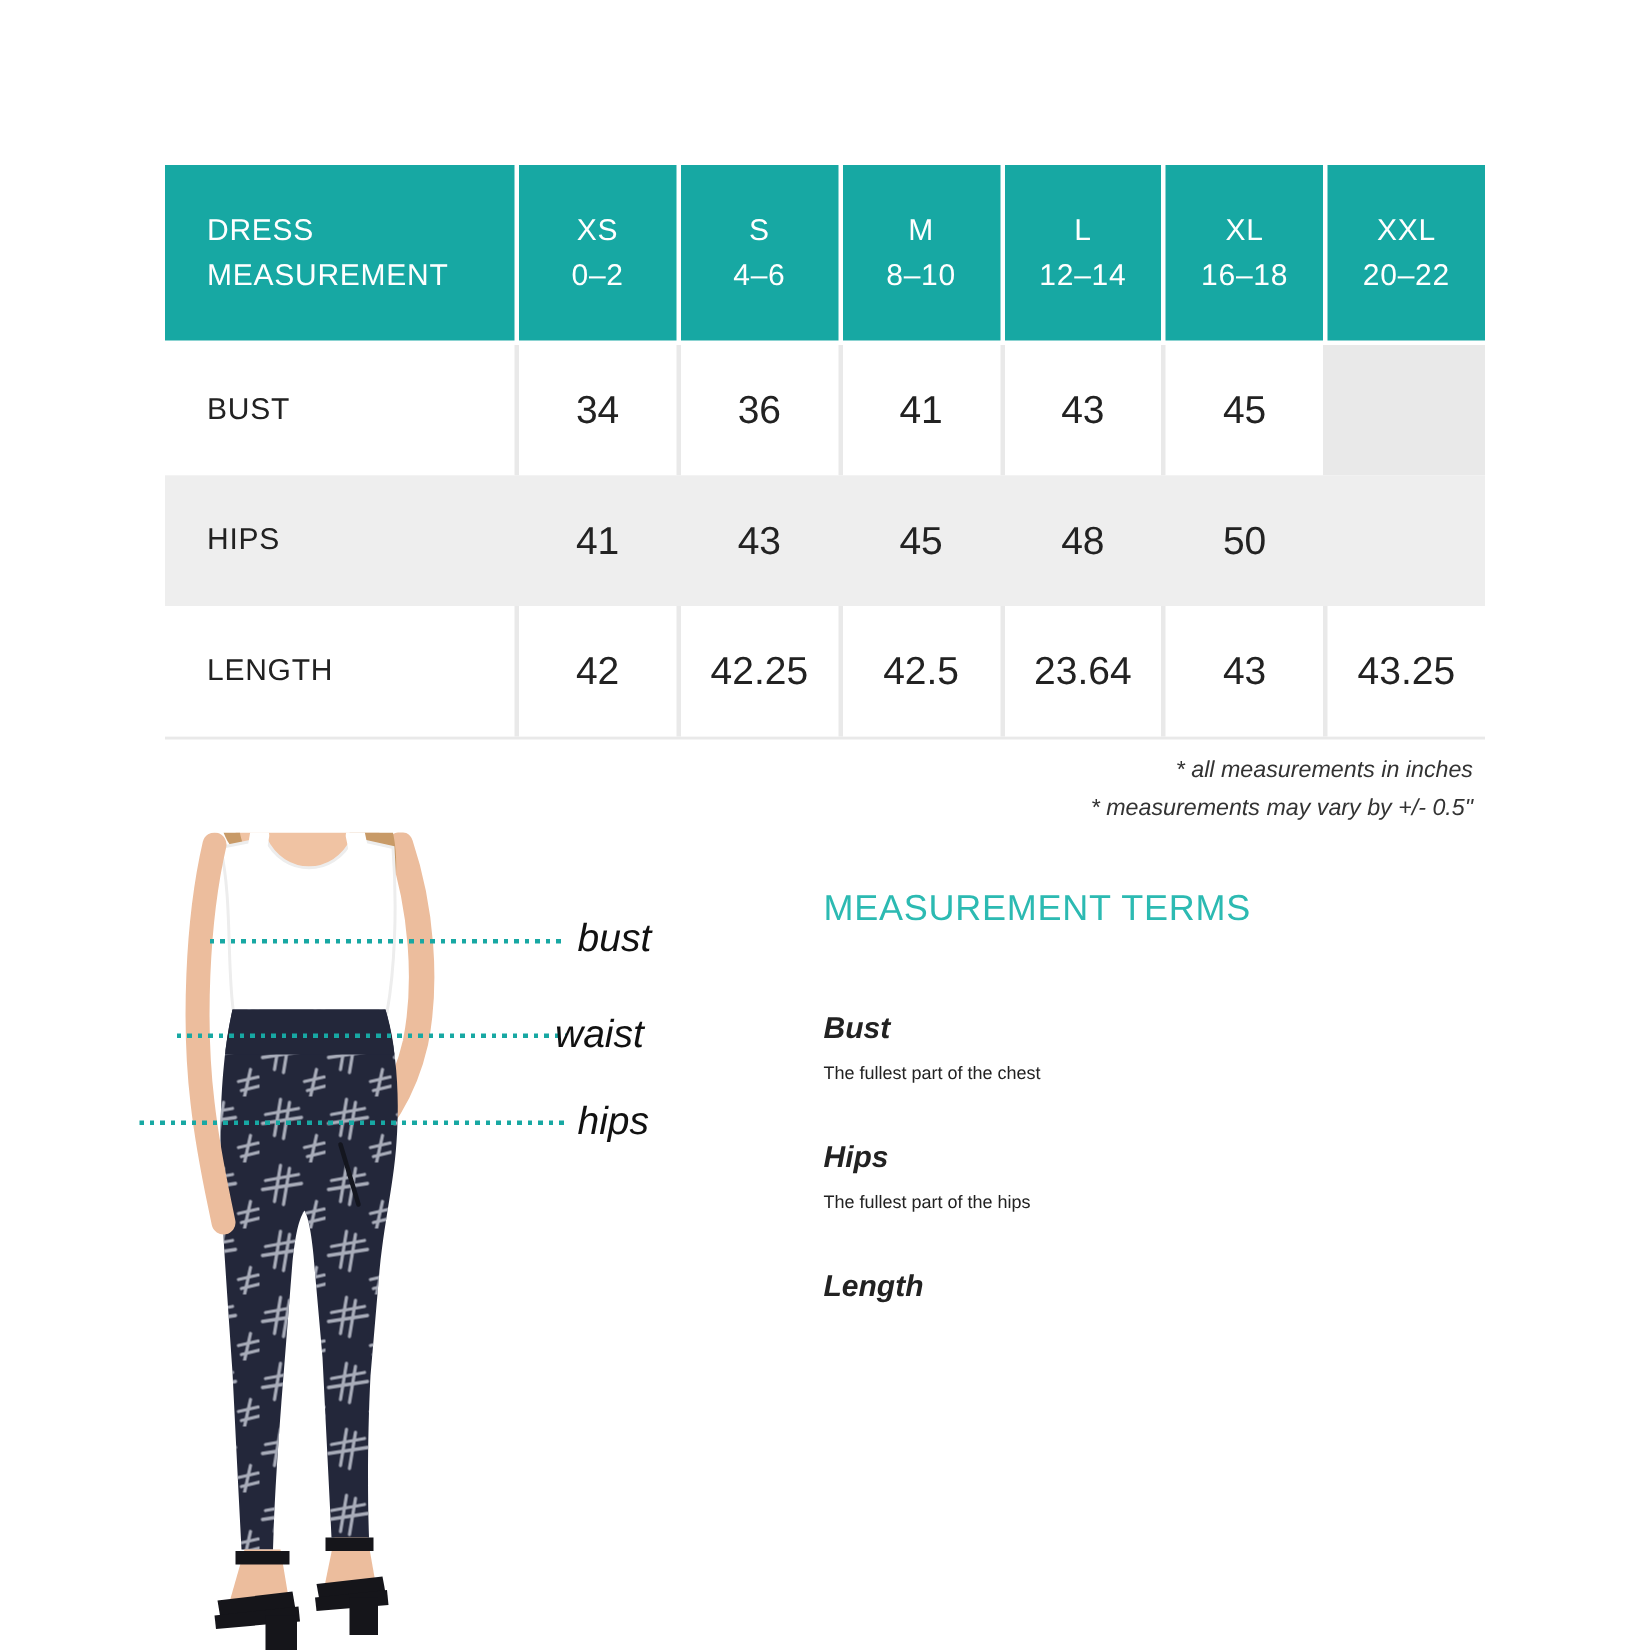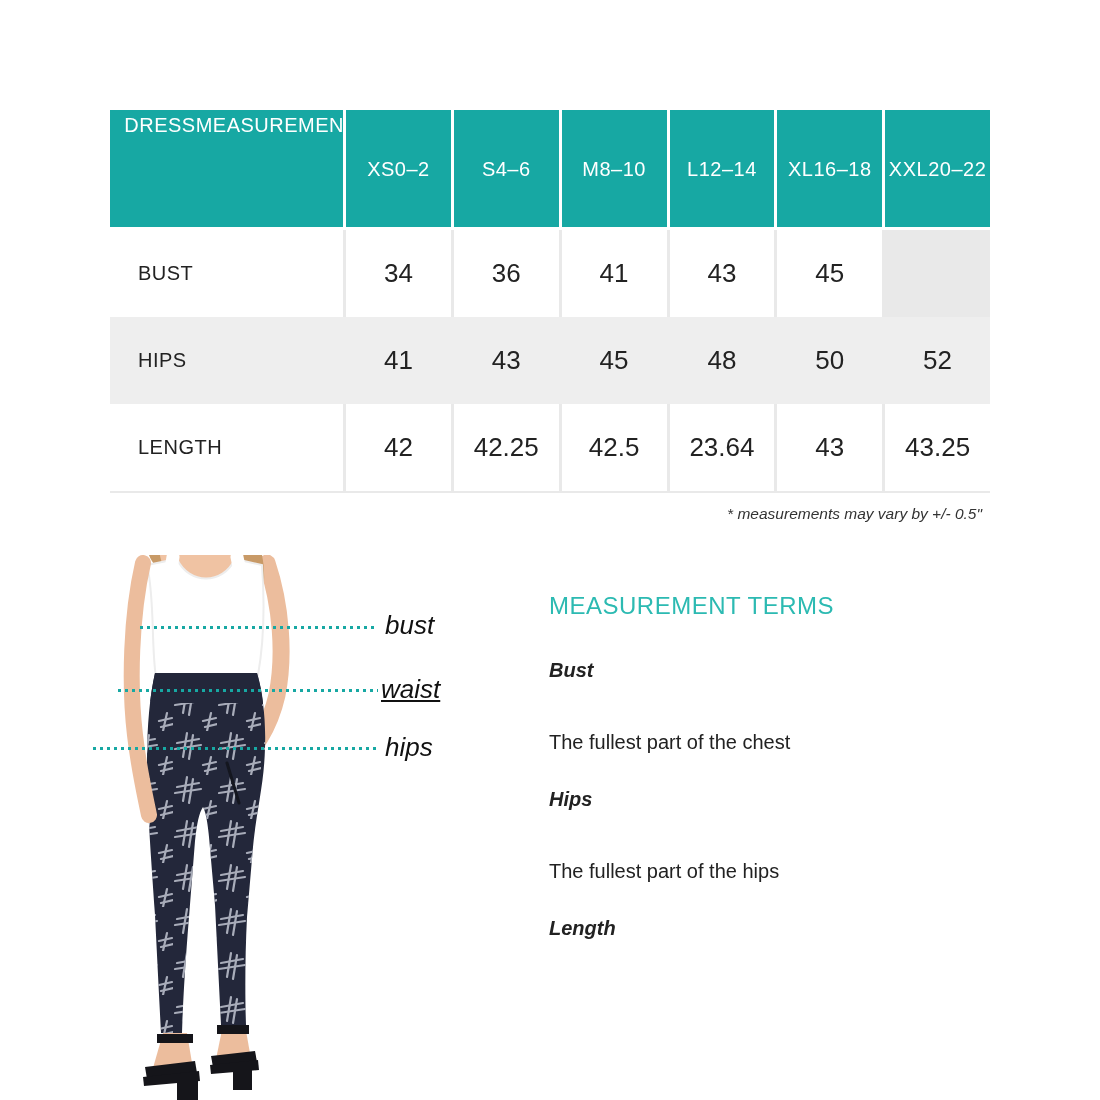--- a/index.html
+++ b/index.html
@@ -12,21 +12,21 @@
   *{margin:0;padding:0;box-sizing:border-box;}
   html,body{width:1100px;height:1100px;background:#ffffff;
     font-family:"Liberation Sans", sans-serif;color:var(--text);}
   body{position:relative;overflow:hidden;}
 
   
   .size-table{position:absolute;left:110px;top:110px;width:880px;}
   .t-header{display:grid;grid-template-columns:233px repeat(6,1fr);
     column-gap:3px;height:117px;background:#ffffff;margin-bottom:3px;}
   .t-header .cell{background:var(--teal);color:#ffffff;display:flex;
-    flex-direction:row;justify-content:center;align-items:center;
+    flex-direction:column;justify-content:center;align-items:center;
     font-size:20px;line-height:30px;letter-spacing:.5px;}
   .t-header .corner{align-items:flex-start;padding-left:28px;}
   .t-row{display:grid;grid-template-columns:233px repeat(6,1fr);
     column-gap:3px;height:87px;background:var(--grid);}
   .t-row .cell{background:#ffffff;display:flex;align-items:center;
     justify-content:center;font-size:26px;}
   .t-row .rowlabel{justify-content:flex-start;padding-left:28px;
     font-size:20px;letter-spacing:.5px;}
   .t-row.alt{background:var(--row-alt);}
   .t-row.alt .cell{background:var(--row-alt);}
@@ -40,30 +40,30 @@
 
   .measure-line{position:absolute;height:3px;
     background:repeating-linear-gradient(to right,var(--teal) 0 3px,transparent 3px 7px);}
   #bust-line{left:140px;top:626px;width:238px;}
   #waist-line{left:118px;top:689px;width:260px;}
   #hips-line{left:93px;top:747px;width:285px;}
 
   .measure-label{position:absolute;font-style:italic;font-size:26px;
     line-height:32px;color:#111;}
   #bust-label{left:385px;top:609px;}
-  #waist-label{left:381px;top:673px;text-decoration:underline;}
+  #waist-label{left:370px;top:673px;}
   #hips-label{left:385px;top:731px;}
 
   
   .terms{position:absolute;left:549px;top:592px;width:480px;}
   .terms h2{color:var(--teal-heading);font-size:24px;font-weight:400;
-    letter-spacing:.5px;margin-bottom:36px;}
+    letter-spacing:.5px;margin-bottom:52px;}
   .term-group{margin-bottom:28px;}
   .term-name{font-size:20px;font-weight:bold;font-style:italic;line-height:29px;}
-  .term-def{font-size:20px;line-height:29px;margin-top:43px;}
+  .term-def{font-size:12px;line-height:29px;}
 </style>
 </head>
 <body>
 
 <div class="size-table">
   <div class="t-header">
     <div class="cell corner">
       <span>DRESS</span>
       <span>MEASUREMENT</span>
     </div>
@@ -102,36 +102,36 @@
     <div class="cell">45</div>
   </div>
 
   <div class="t-row alt">
     <div class="cell rowlabel">HIPS</div>
     <div class="cell">41</div>
     <div class="cell">43</div>
     <div class="cell">45</div>
     <div class="cell">48</div>
     <div class="cell">50</div>
-    <div class="cell">52</div>
   </div>
 
   <div class="t-row">
     <div class="cell rowlabel">LENGTH</div>
     <div class="cell">42</div>
     <div class="cell">42.25</div>
     <div class="cell">42.5</div>
     <div class="cell">23.64</div>
     <div class="cell">43</div>
     <div class="cell">43.25</div>
   </div>
   <div class="t-bottom"></div>
 </div>
 
 <div class="notes">
+  <div>* all measurements in inches</div>
   <div>* measurements may vary by +/- 0.5"</div>
 </div>
 
 <svg class="photo" viewBox="0 0 260 545" aria-hidden="true">
   <defs>
     <pattern id="ikat" width="44" height="44" patternUnits="userSpaceOnUse">
       <g stroke="#c9cdd9" stroke-width="2.2" opacity="0.8" stroke-linecap="round" fill="none">
         <path d="M4,12 L26,8"></path>
           <path d="M2,18 L28,14"></path>
         <path d="M14,2 L10,26"></path>

